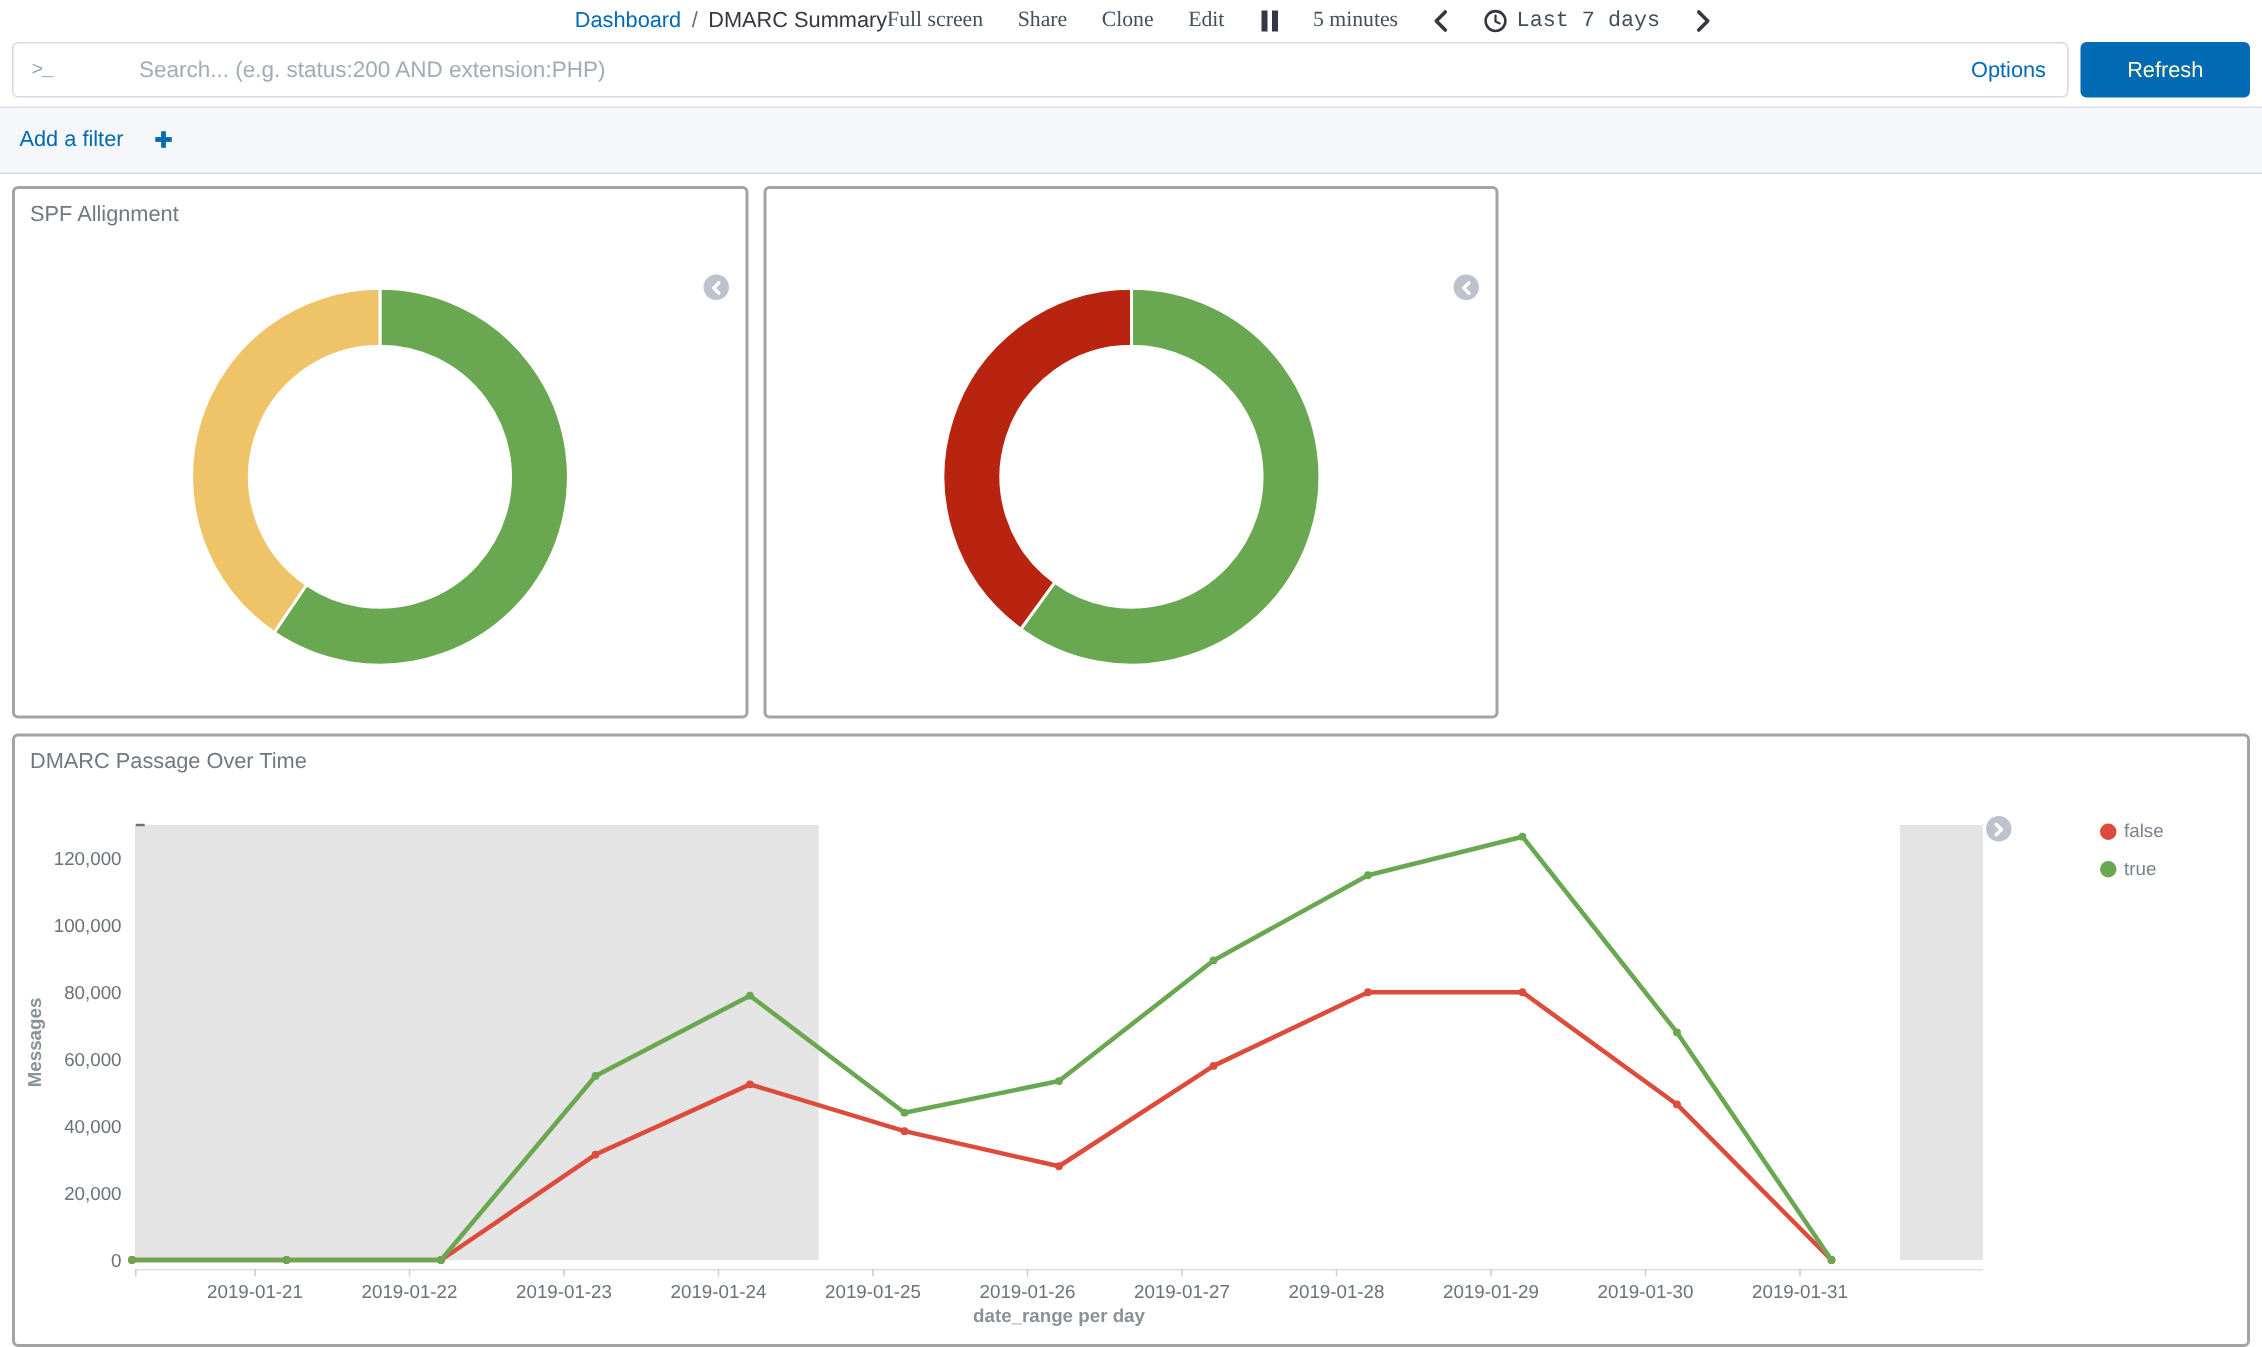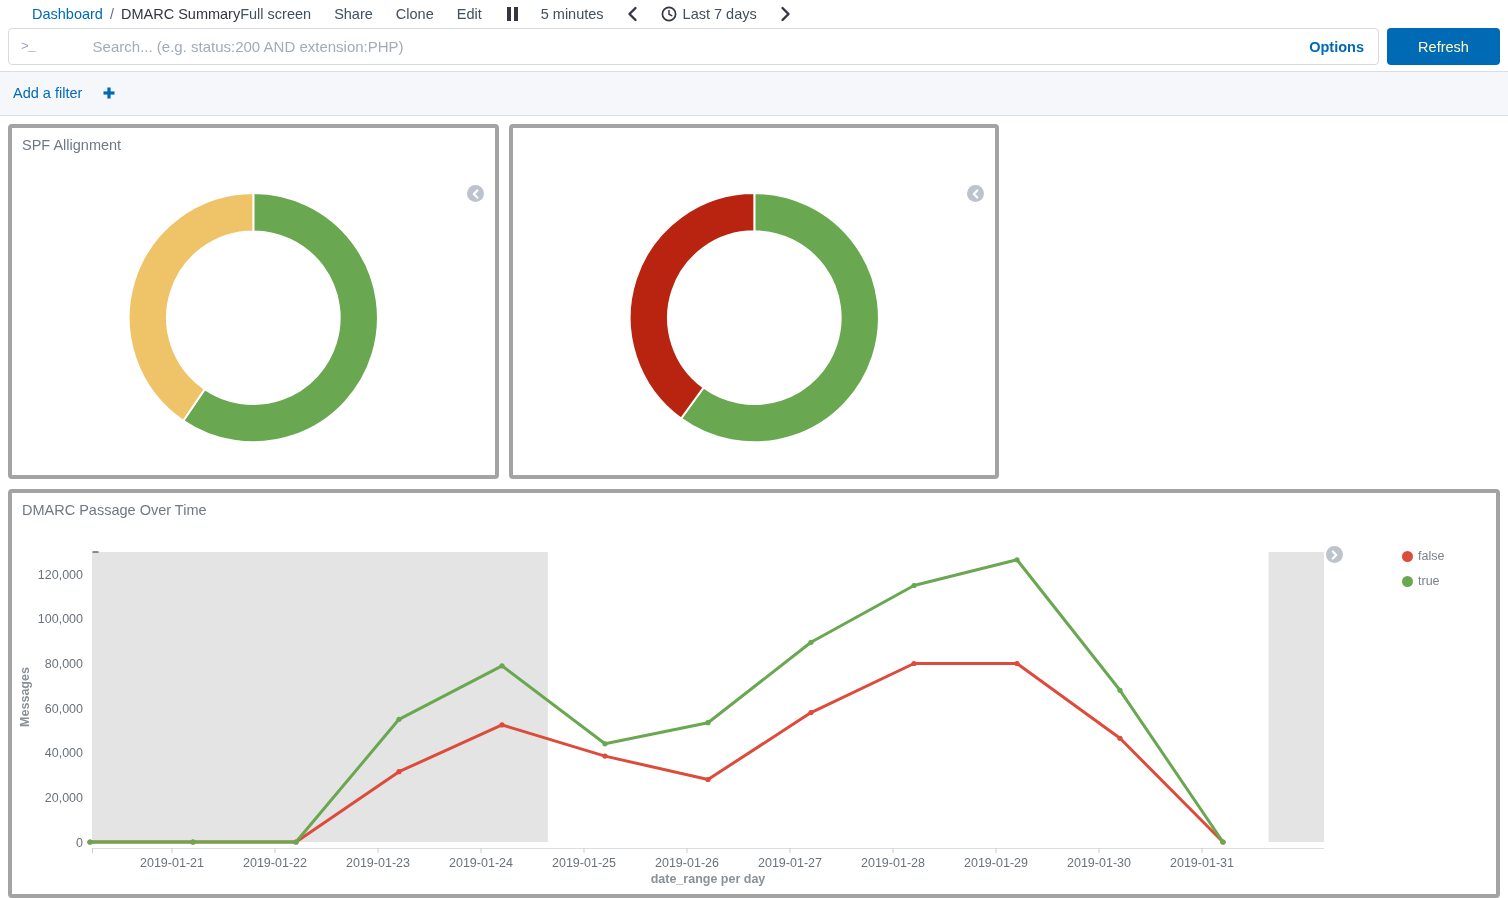--- a/index.html
+++ b/index.html
@@ -1,54 +1,54 @@
 <!DOCTYPE html>
 <html><head>
 <meta charset="utf-8">
 <style>
   * { box-sizing: border-box; margin: 0; padding: 0; }
   html,body { width: 1508px; height: 898px; background: #fff;
     font-family: "Liberation Sans", "DejaVu Sans", sans-serif; color: #343741; }
 
   
-  .chrome-header { display: flex; justify-content: flex-start; align-items: center;
+  .chrome-header { display: flex; justify-content: center; align-items: center;
     padding: 3px 16px 2px 32px; height: 26px; }
   .breadcrumbs { font-size: 14.5px; display: flex; gap: 7px; align-items: center; }
   .breadcrumbs a { color: #006BB4; text-decoration: none; cursor: pointer; }
   .breadcrumbs .sep { color: #69707D; }
   .top-menu { display: flex; align-items: center; gap: 23px; font-size: 14.5px; color: #40505C; }
-  .top-menu .menu-item { cursor: pointer; }
+  .top-menu .menu-item { cursor: pointer; font-family: Liberation Serif, serif; }
   .pause-btn { display: inline-flex; gap: 3px; cursor: pointer; margin-left: 2px; }
   .pause-btn .bar { width: 4px; height: 14px; background: #343741; display: inline-block; }
   .nav-chево, .nav-chev { display: inline-flex; cursor: pointer; }
-  .timepicker { display: inline-flex; align-items: center; gap: 6px; cursor: pointer; }
+  .timepicker { display: inline-flex; align-items: center; gap: 6px; cursor: pointer; font-family: Liberation Mono, monospace; }
 
   
   .query-row { display: flex; gap: 8px; padding: 2px 8px 6px 8px; align-items: stretch; }
   .search-box { flex: 1; display: flex; align-items: center; border: 1px solid #D9DAE0;
     border-radius: 4px; background: #fff; height: 37px; padding: 0 14px 0 12px; }
   .search-box .prompt { font-family: "Liberation Mono", "DejaVu Sans Mono", monospace;
     color: #98A2B3; font-size: 13px; letter-spacing: -1px; margin-right: 10px; }
   .search-box input { flex: 1; border: none; outline: none; font-size: 15px; color: #343741;
     font-family: inherit; background: transparent; margin-left: 48px; }
   .search-box input::placeholder { color: #A2ABB8; }
-  .search-box .options { color: #006BB4; font-size: 14.5px; text-decoration: none; cursor: pointer; font-weight: bold; }
+  .search-box .options { color: #006BB4; font-size: 14.5px; text-decoration: none; cursor: pointer; }
   .refresh-btn { width: 113px; background: #006BB4; color: #fef9c3; border: none; border-radius: 4px;
     font-size: 14.5px; font-family: inherit; cursor: pointer; }
 
   
   .filter-bar { background: #F5F7FA; border-top: 1px solid #D9DEE4; border-bottom: 1px solid #D9DEE4;
     padding: 12px 13px; height: 45px; }
   .filter-bar a { color: #006BB4; font-size: 14.5px; text-decoration: none; cursor: pointer;
     display: inline-flex; align-items: center; gap: 21px; }
 
   
   .dashboard { padding: 8px; background: #fff; }
   .donut-row { display: grid; grid-template-columns: 1fr 1fr 1fr; gap: 10px; margin-bottom: 10px; }
-  .panel { background: #fff; border: 4px solid #a3a3a3; border-radius: 4px; position: relative; }
+  .panel { background: #fff; border: 2px solid #a3a3a3; border-radius: 4px; position: relative; }
   .donut-panel { height: 355px; }
   .timeline-panel { height: 409px; }
   .panel-title { font-size: 14.5px; color: #6F7983; padding: 9px 10px; }
   .panel svg.donut { position: absolute; left: 0; top: 0; width: 100%; height: 100%; }
 
   .legend-toggle { position: absolute; width: 17px; height: 17px; border-radius: 50%;
     background: #A6B0BB; opacity: .75; display: flex; align-items: center; justify-content: center;
     cursor: pointer; }
   .donut-panel .legend-toggle { right: 11px; top: 57px; }
   .timeline-panel .legend-toggle { left: 1314px; top: 53px; }

